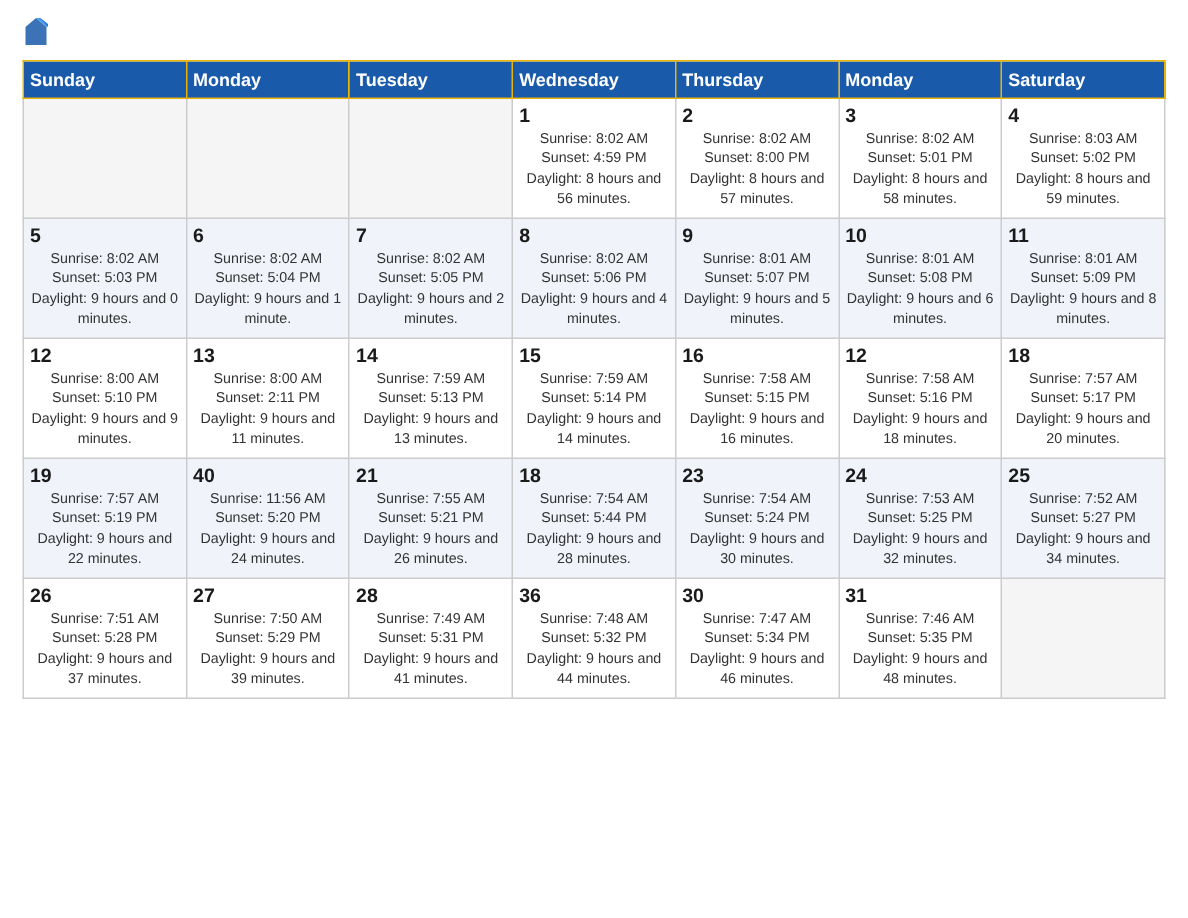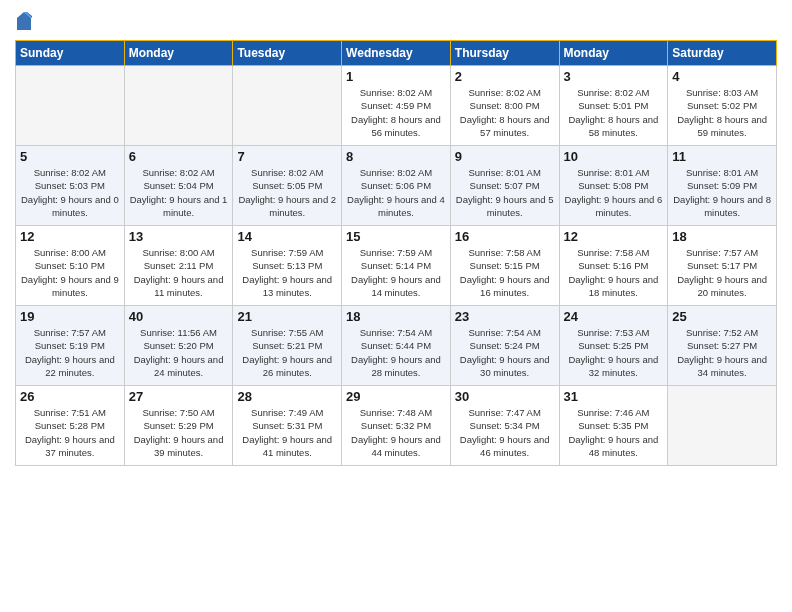--- a/index.html
+++ b/index.html
@@ -307,21 +307,21 @@
 Sunset: 5:29 PM
 Daylight: 9 hours and 39 minutes.</div>
           </td>
           <td>
             <div class="day-num">28</div>
             <div class="day-info">Sunrise: 7:49 AM
 Sunset: 5:31 PM
 Daylight: 9 hours and 41 minutes.</div>
           </td>
           <td>
-            <div class="day-num">29</div>
+            <div class="day-num">36</div>
             <div class="day-info">Sunrise: 7:48 AM
 Sunset: 5:32 PM
 Daylight: 9 hours and 44 minutes.</div>
           </td>
           <td>
             <div class="day-num">30</div>
             <div class="day-info">Sunrise: 7:47 AM
 Sunset: 5:34 PM
 Daylight: 9 hours and 46 minutes.</div>
           </td>

